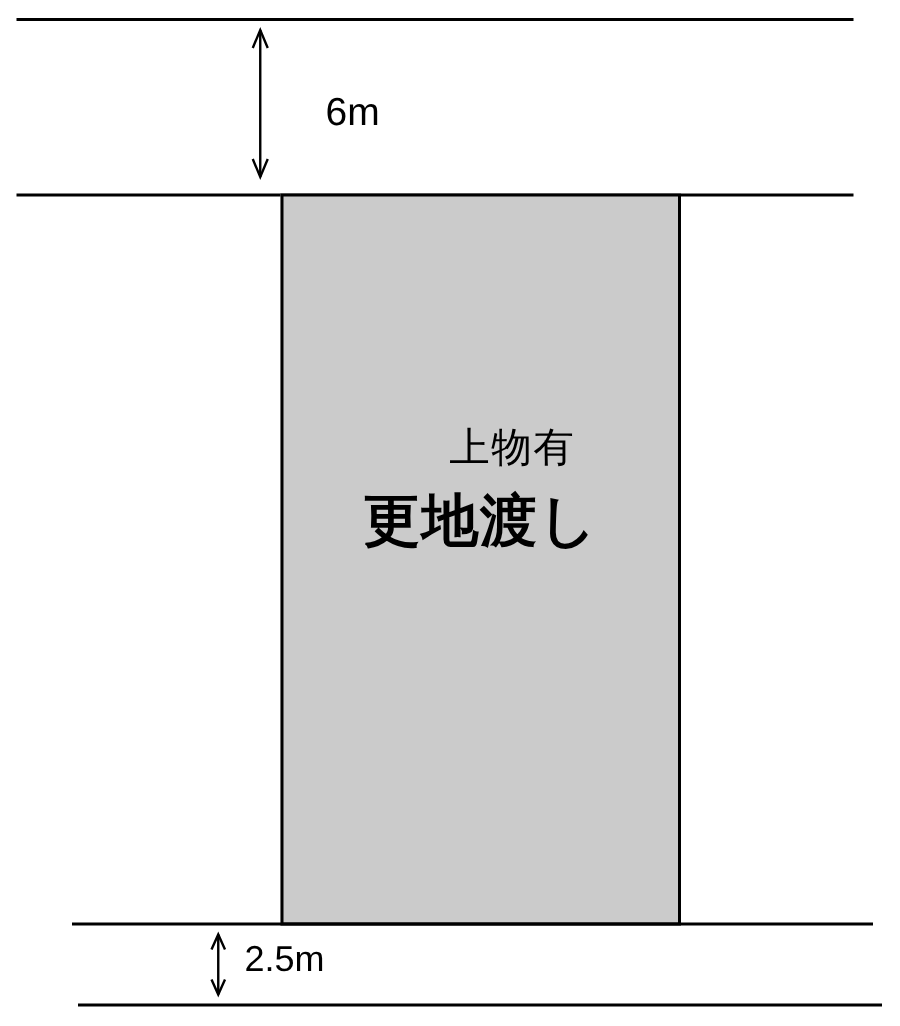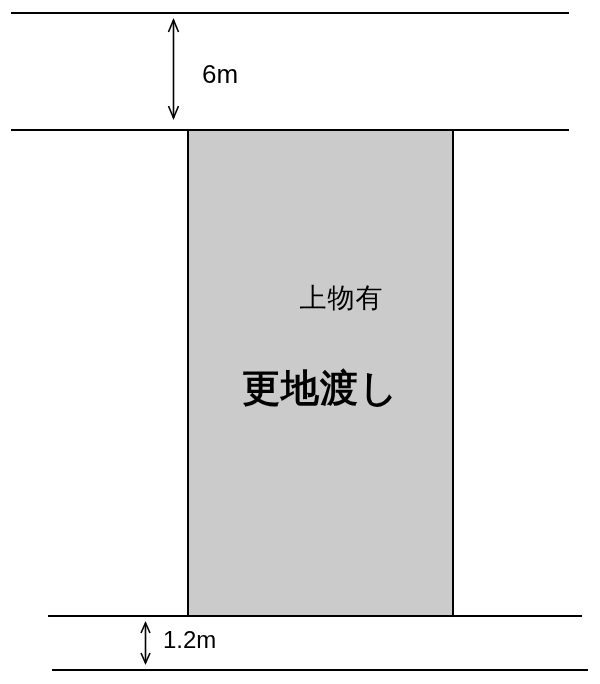--- a/index.html
+++ b/index.html
@@ -51,29 +51,28 @@
   .plot-label-main {
     position: absolute;
     left: 0;
     right: 0;
     top: 197px;
     text-align: center;
     font-size: 38px;
     line-height: 1.1;
     font-weight: 700;
     letter-spacing: 1px;
-    margin-top: 40px;
   }
 
   .dim-label {
     position: absolute;
     white-space: nowrap;
   }
   .label-6m {
-    left: 202px;
+    left: 217px;
     top: 59px;
     font-size: 26px;
     font-weight: 500;
   }
   .label-25m {
     left: 163px;
     top: 626px;
     font-size: 24px;
     font-weight: 500;
   }
@@ -113,18 +112,18 @@
   </div>
 
   <div class="hline line-lower"></div>
 
   <svg class="arrow arrow-25m" width="17" height="46" viewBox="0 0 17 46">
     <line x1="8.5" y1="3" x2="8.5" y2="43" stroke="#000" stroke-width="1.6"></line>
     <path d="M4 13 L8.5 3 L13 13" fill="none" stroke="#000" stroke-width="1.6"></path>
     <path d="M4 33 L8.5 43 L13 33" fill="none" stroke="#000" stroke-width="1.6"></path>
   </svg>
 
-  <div class="dim-label label-25m">1.2m</div>
+  <div class="dim-label label-25m">2.5m</div>
 
 
   <div class="hline line-bottom"></div>
 
 </div>
 
 </body></html>

